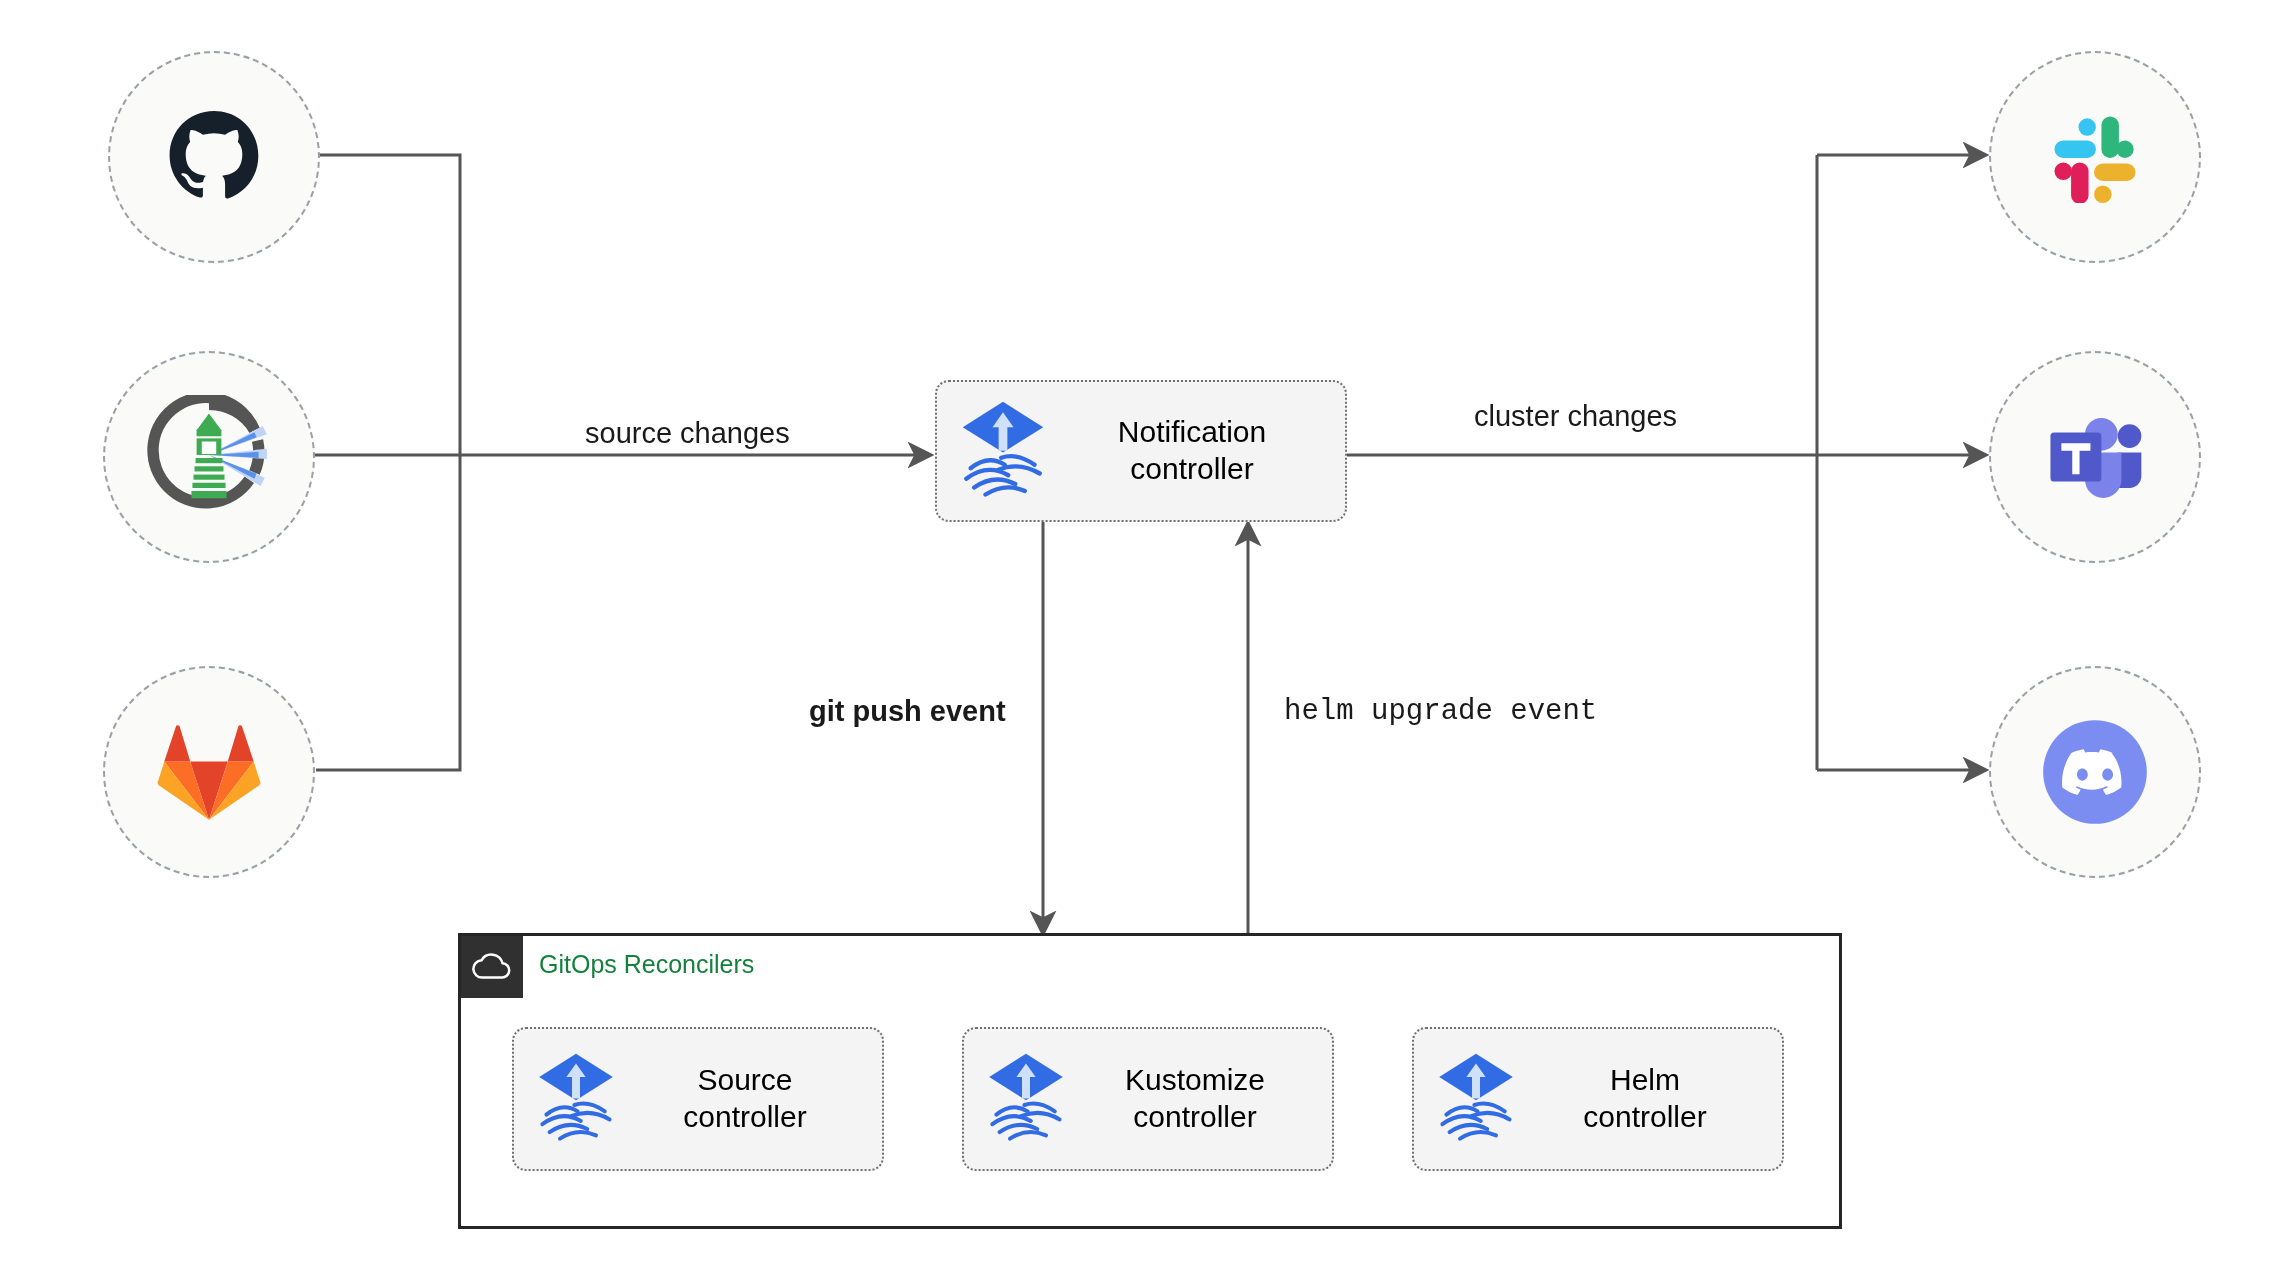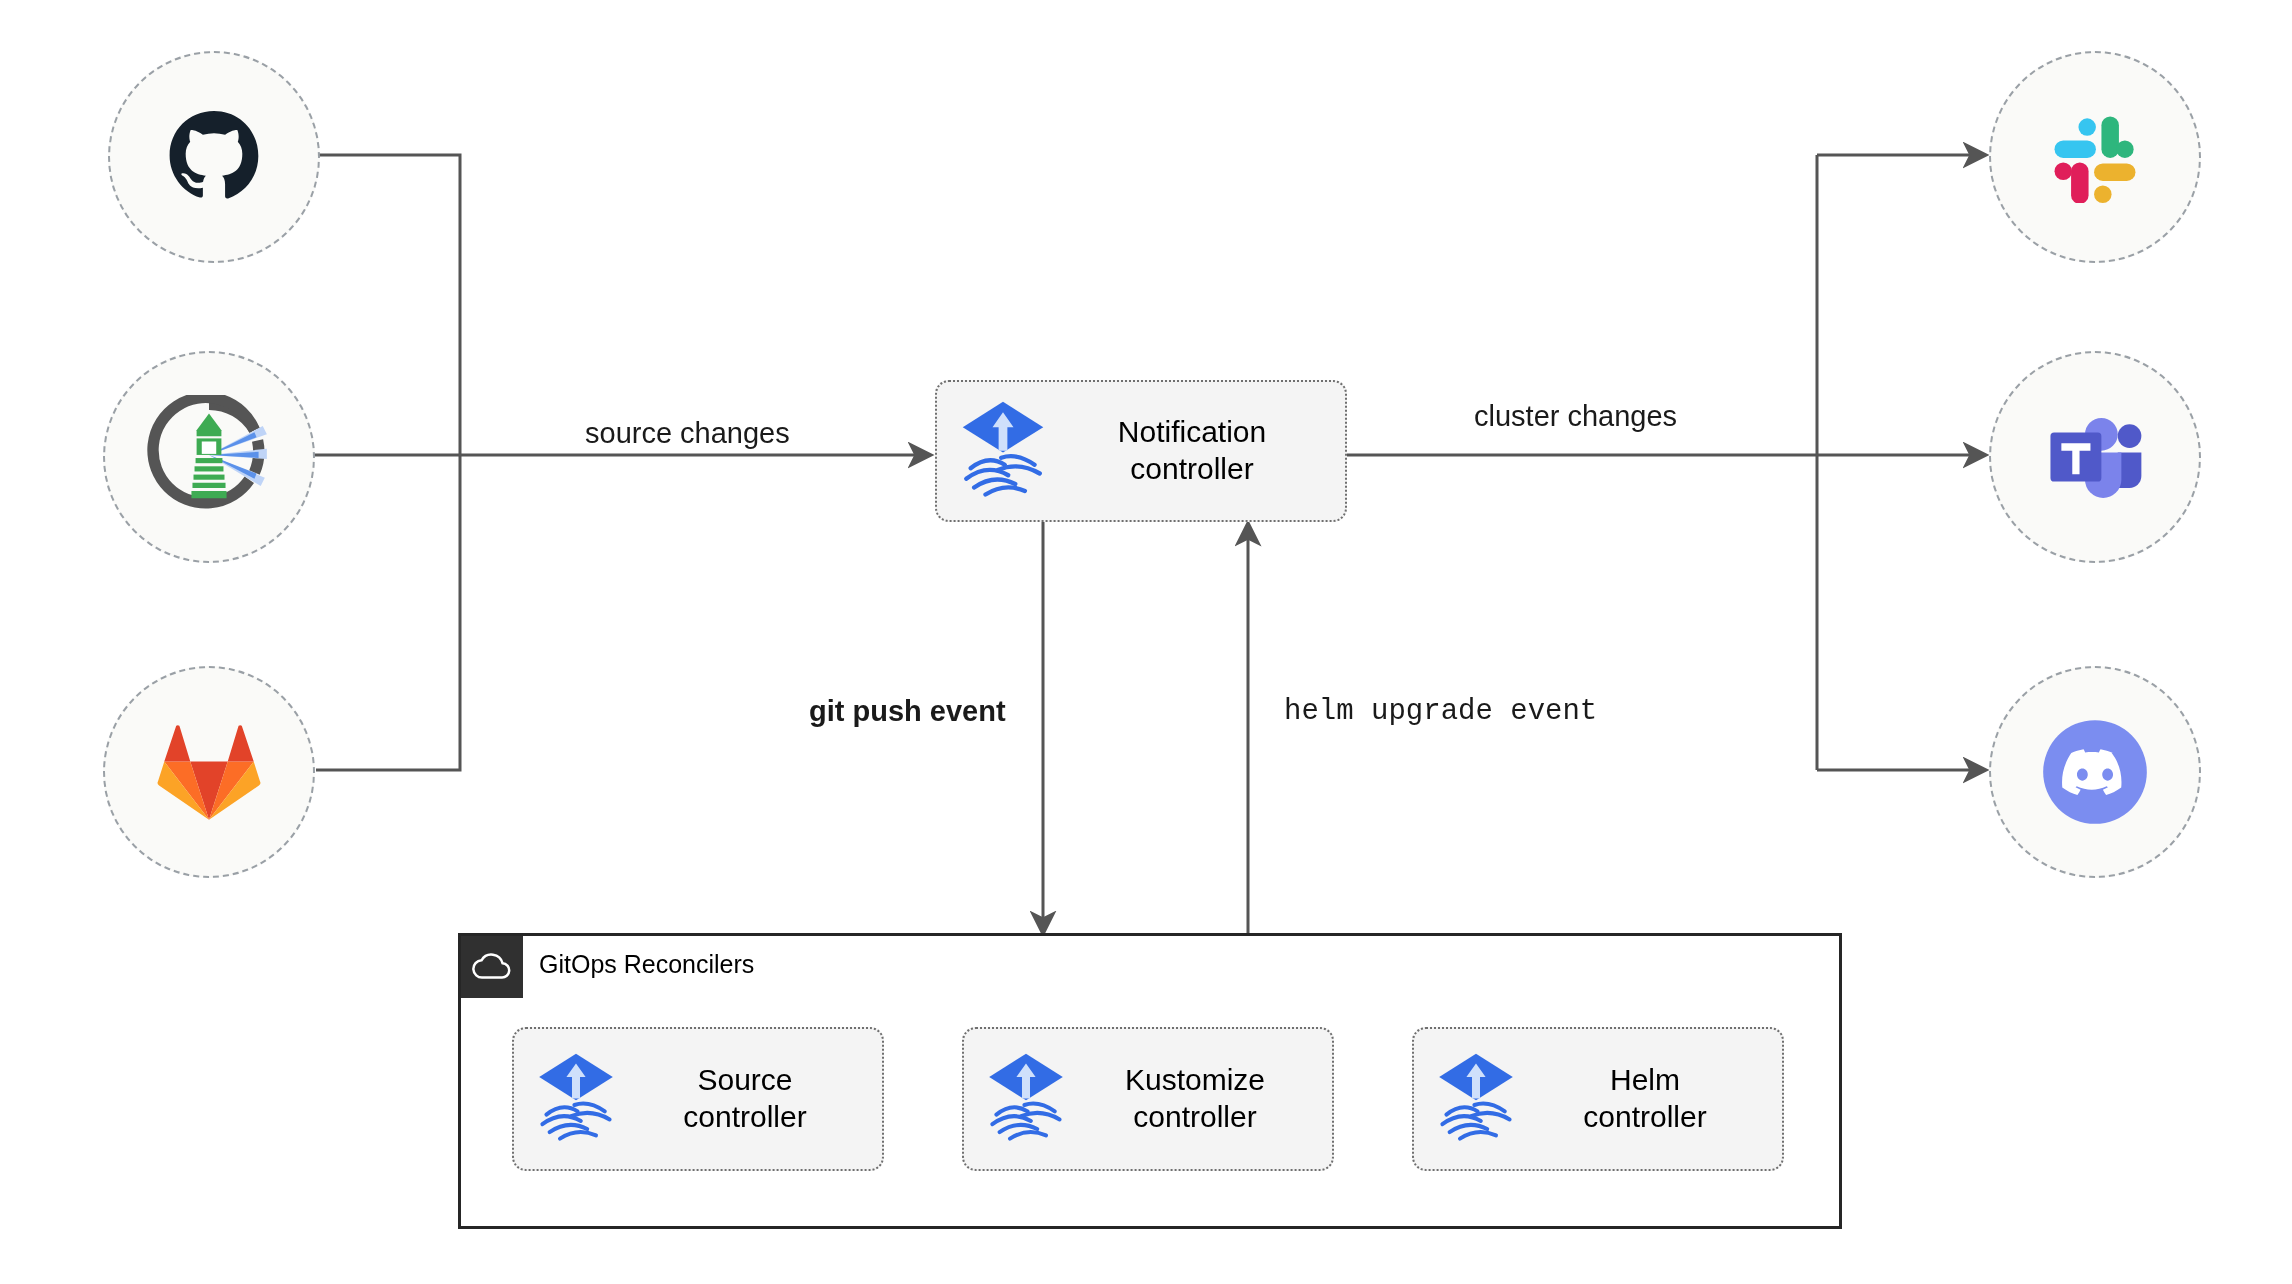--- a/index.html
+++ b/index.html
@@ -26,21 +26,21 @@
     white-space:nowrap;background:#ffffff;padding:0 8px;
   }
   .group-box{
     position:absolute;border:3px solid #262626;background:#ffffff;
   }
   .group-tab{
     position:absolute;left:0;top:0;width:62px;height:62px;
     background:#303030;display:flex;align-items:center;justify-content:center;
   }
   .group-title{
-    position:absolute;left:78px;top:14px;font-size:25px;color:#000000;
+    position:absolute;left:78px;top:14px;font-size:25px;color:#15803d;
   }
 </style>
 </head>
 <body>
 
 <div id="stage">
 
   <svg class="layer" viewBox="0 0 2292 1284">
     <defs>
       <marker id="ah" viewBox="0 0 12 12" refX="10" refY="6" markerWidth="9" markerHeight="9" orient="auto-start-reverse">

